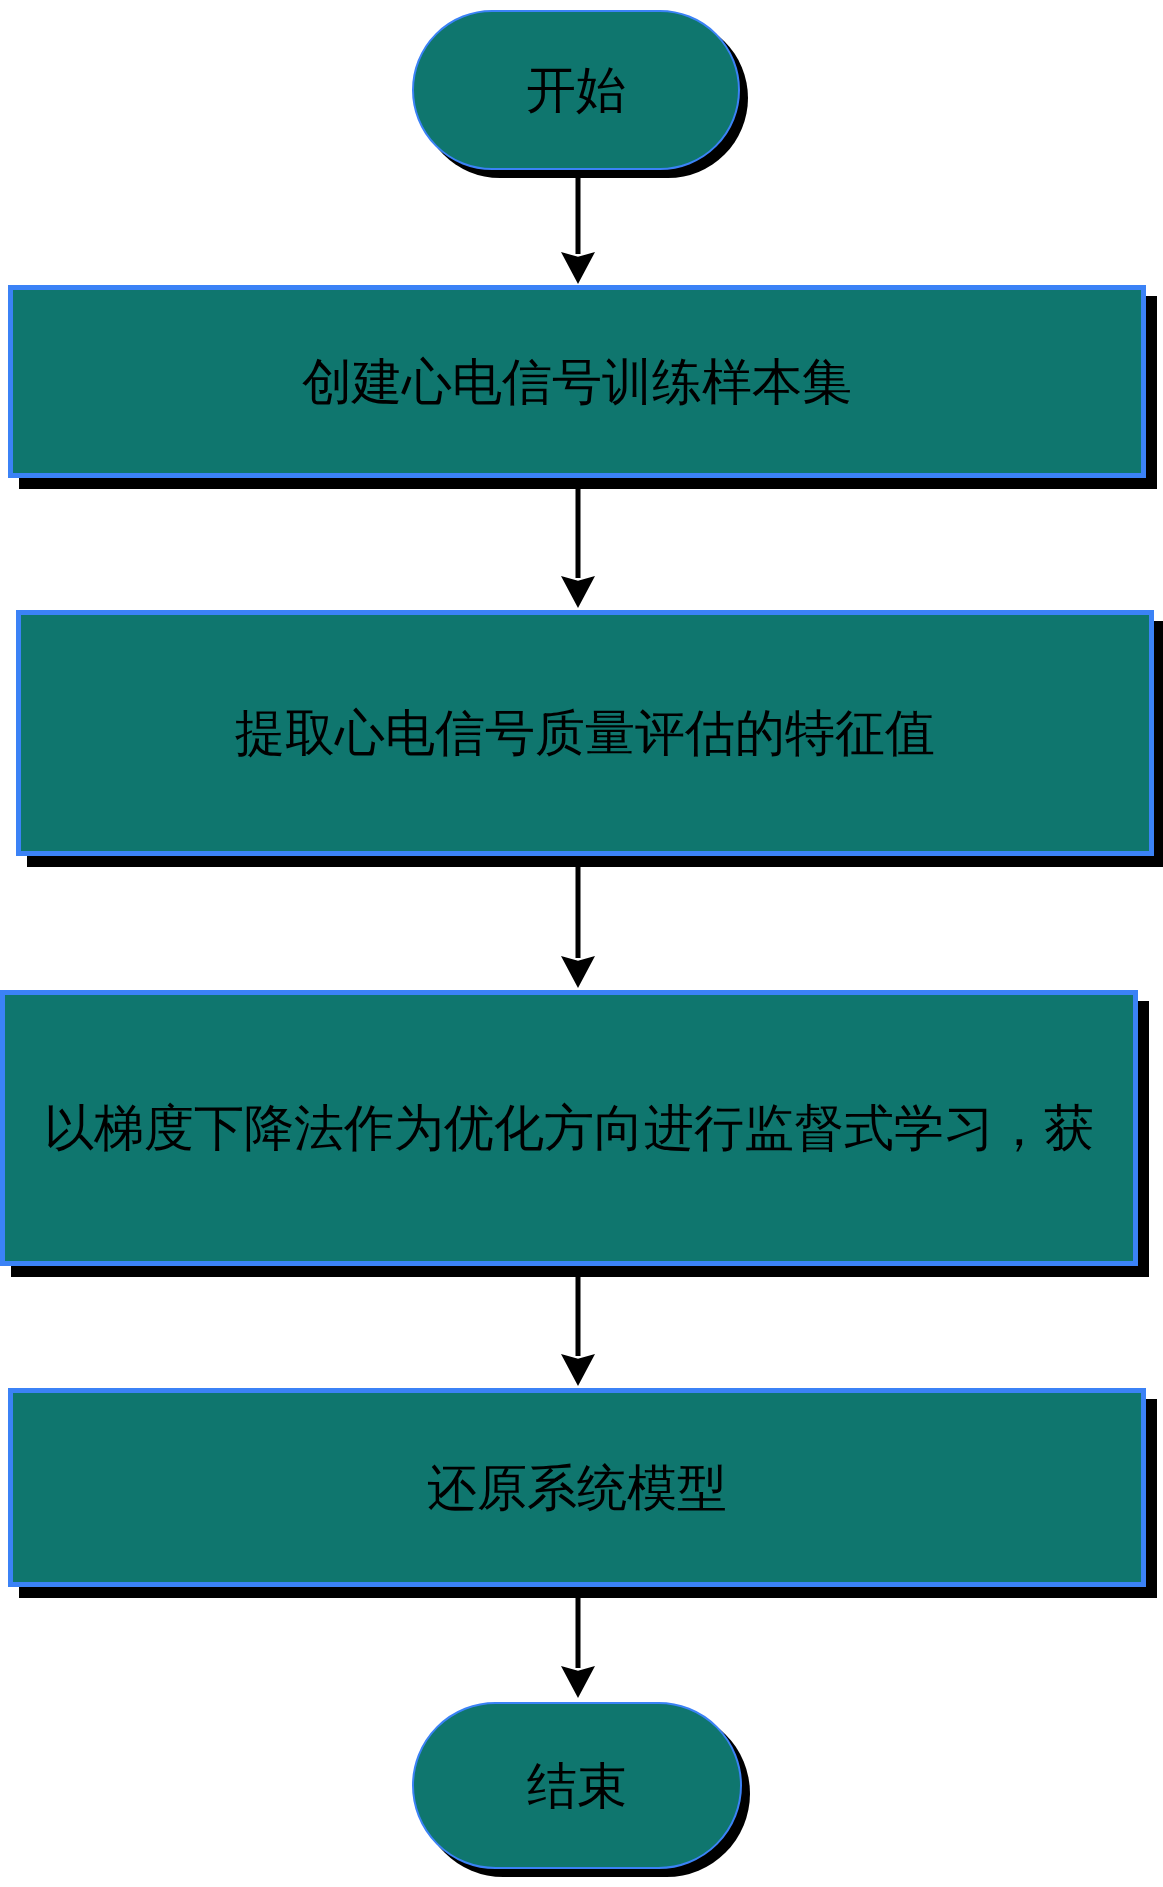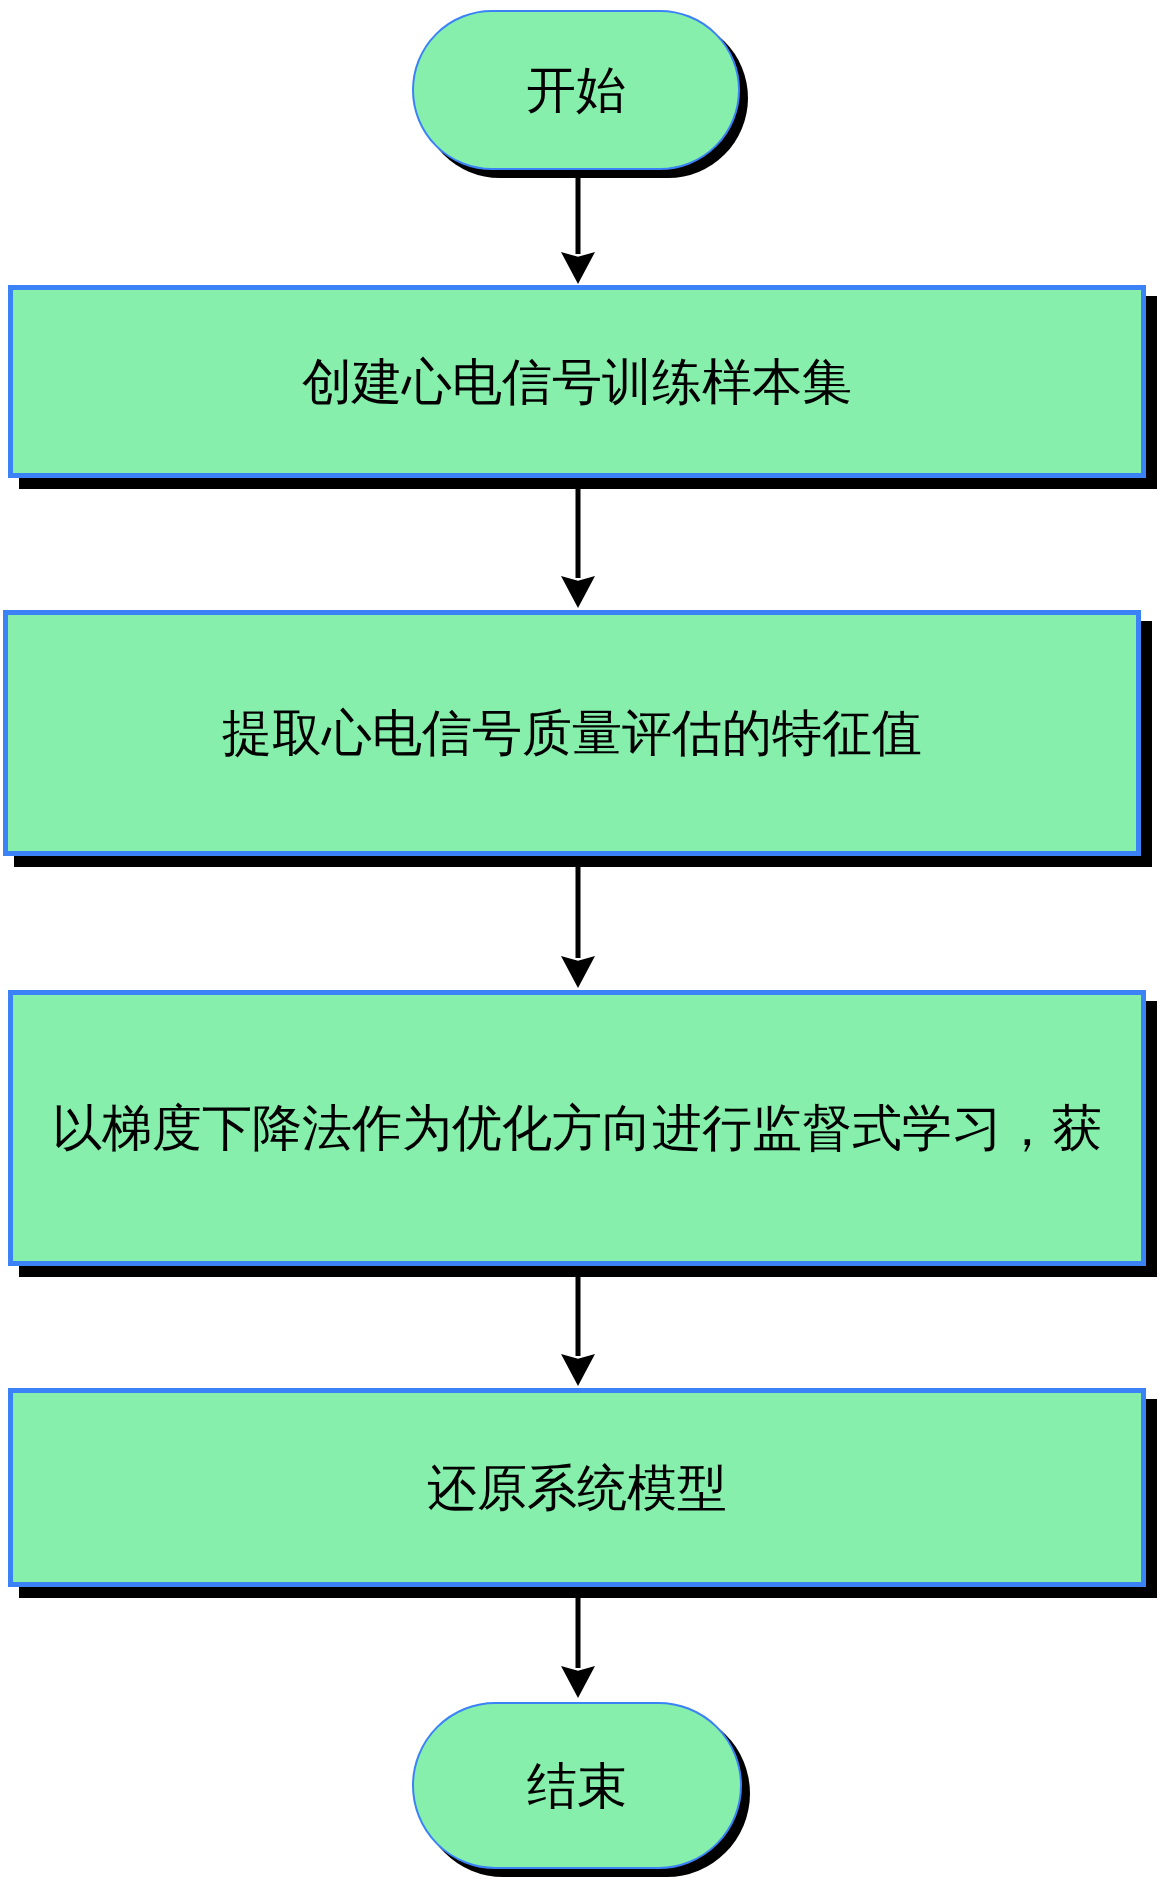--- a/index.html
+++ b/index.html
@@ -7,21 +7,21 @@
     position:relative;
     width:1163px;
     height:1887px;
     background:#ffffff;
     font-family:"Liberation Serif","DejaVu Serif",serif;
     color:#000000;
     overflow:hidden;
   }
   .node {
     position:absolute;
-    background:#86efac;
+    background:#0f766e;
     border:5px solid #3b82f6;
     box-sizing:border-box;
     display:flex;
     flex-direction:column;
     align-items:center;
     justify-content:center;
     text-align:center;
     font-size:50px;
     line-height:62px;
   }
@@ -73,30 +73,30 @@
 
   <div class="node process" style="left:8px; top:285px; width:1138px; height:193px;">
     <span class="label-line">创建心电信号训练样本集</span>
   </div>
 
   <div class="flow-arrow" style="left:561px; top:479px; height:129px;">
     <div class="shaft"></div>
     <div class="head"></div>
   </div>
 
-  <div class="node process" style="left:3px; top:610px; width:1138px; height:246px;">
+  <div class="node process" style="left:16px; top:610px; width:1138px; height:246px;">
     <span class="label-line">提取心电信号质量评估的特征值</span>
   </div>
 
   <div class="flow-arrow" style="left:561px; top:857px; height:131px;">
     <div class="shaft"></div>
     <div class="head"></div>
   </div>
 
-  <div class="node process" style="left:8px; top:990px; width:1138px; height:276px;">
+  <div class="node process" style="left:0; top:990px; width:1138px; height:276px;">
     <span class="label-line">以梯度下降法作为优化方向进行监督式学习，获</span>
   </div>
 
   <div class="flow-arrow" style="left:561px; top:1267px; height:119px;">
     <div class="shaft"></div>
     <div class="head"></div>
   </div>
 
   <div class="node process" style="left:8px; top:1388px; width:1138px; height:199px;">
     <span class="label-line">还原系统模型</span>

